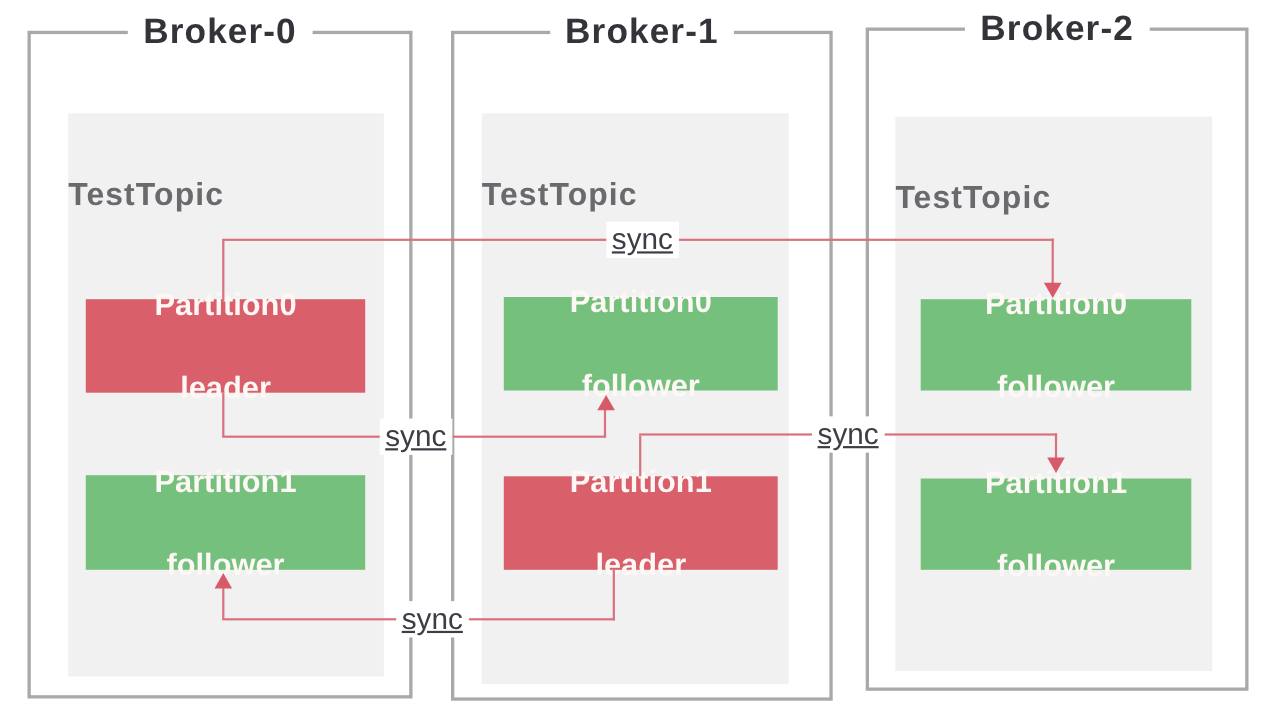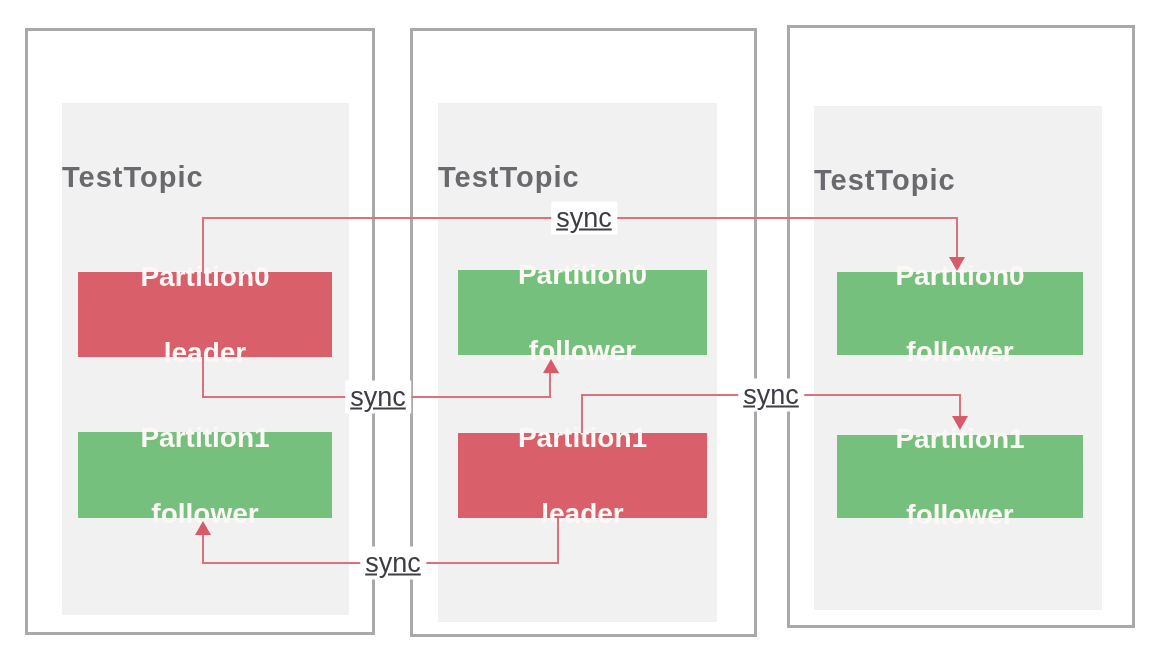--- a/index.html
+++ b/index.html
@@ -41,48 +41,51 @@
     font-size:21px;color:var(--watermark);text-shadow:1px 1px 1px rgba(255,255,255,0.95);
     letter-spacing:1px;
   }
 </style>
 </head>
 <body>
 
 <div class="stage">
 
   <div class="broker" style="left:25px;top:28px;width:350px;height:607px;">
+    <div class="broker-title">Broker-0</div>
     <div class="topic" style="left:34px;top:72px;width:287px;height:512px;">
       <div class="topic-title">TestTopic</div>
       <div class="pbox leader" style="left:16px;top:169px;width:254px;height:85px;">
         <span>Partition0</span>
         <span>leader</span>
       </div>
       <div class="pbox follower" style="left:16px;top:329px;width:254px;height:86px;">
         <span>Partition1</span>
         <span>follower</span>
       </div>
     </div>
   </div>
 
   <div class="broker" style="left:410px;top:28px;width:347px;height:609px;">
+    <div class="broker-title">Broker-1</div>
     <div class="topic" style="left:25px;top:72px;width:279px;height:519px;">
       <div class="topic-title">TestTopic</div>
       <div class="pbox follower" style="left:20px;top:167px;width:249px;height:85px;">
         <span>Partition0</span>
         <span>follower</span>
       </div>
       <div class="pbox leader" style="left:20px;top:330px;width:249px;height:85px;">
         <span>Partition1</span>
         <span>leader</span>
       </div>
     </div>
   </div>
 
   <div class="broker" style="left:787px;top:25px;width:348px;height:603px;">
+    <div class="broker-title">Broker-2</div>
     <div class="topic" style="left:24px;top:78px;width:288px;height:504px;">
       <div class="topic-title">TestTopic</div>
       <div class="pbox follower" style="left:23px;top:166px;width:246px;height:83px;">
         <span>Partition0</span>
         <span>follower</span>
       </div>
       <div class="pbox follower" style="left:23px;top:329px;width:246px;height:83px;">
         <span>Partition1</span>
         <span>follower</span>
       </div>

